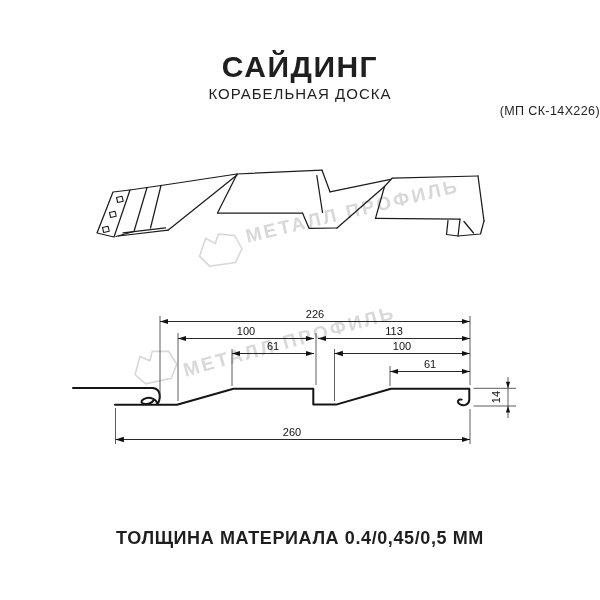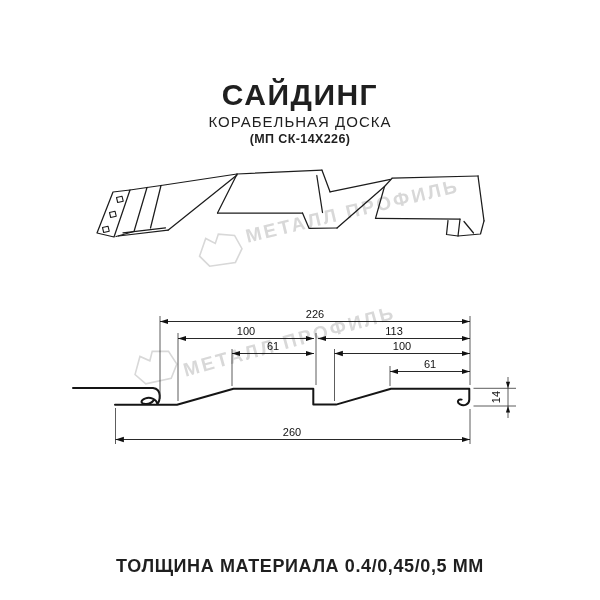--- a/index.html
+++ b/index.html
@@ -1,23 +1,23 @@
 <!DOCTYPE html>
 <html><head>
 <meta charset="utf-8">
 <style>
   html,body { margin:0; padding:0; background:#ffffff; }
   .canvas {
     position:relative; width:600px; height:600px; background:#fff;
     font-family:"Liberation Sans", sans-serif; overflow:hidden;
   }
-  .ctext { position:absolute; left:0; right:0; text-align:center; color:#1f1f1f;margin-top:28px; }
+  .ctext { position:absolute; left:0; right:0; text-align:center; color:#1f1f1f; }
   .hdr-title { top:50px; font-size:30px; font-weight:700; letter-spacing:1.5px; }
   .hdr-sub   { top:85px; font-size:15px; font-weight:400; letter-spacing:1px; }
-  .hdr-code  { top:104px; font-size:12.5px; font-weight:700; letter-spacing:0.4px; }
+  .hdr-code  { top:104px; font-size:12.5px; font-weight:400; letter-spacing:0.4px;text-align:right; }
   .footer-note { top:528px; font-size:18px; font-weight:700; letter-spacing:0.6px; }
   .wm-text {
     position:absolute; font-size:19px; font-weight:700; letter-spacing:2.6px;
     color:#d8d8d8; white-space:nowrap; transform-origin:0 50%;
   }
   #wm1t { left:246px; top:226px; transform:rotate(-13.5deg); }
   #wm2t { left:184px; top:360px; transform:rotate(-15.5deg); }
   .wm-logo { position:absolute; }
   #wm1l { left:195px; top:232px; transform:rotate(-6deg); }
   #wm2l { left:130px; top:348px; transform:rotate(-10deg); }

